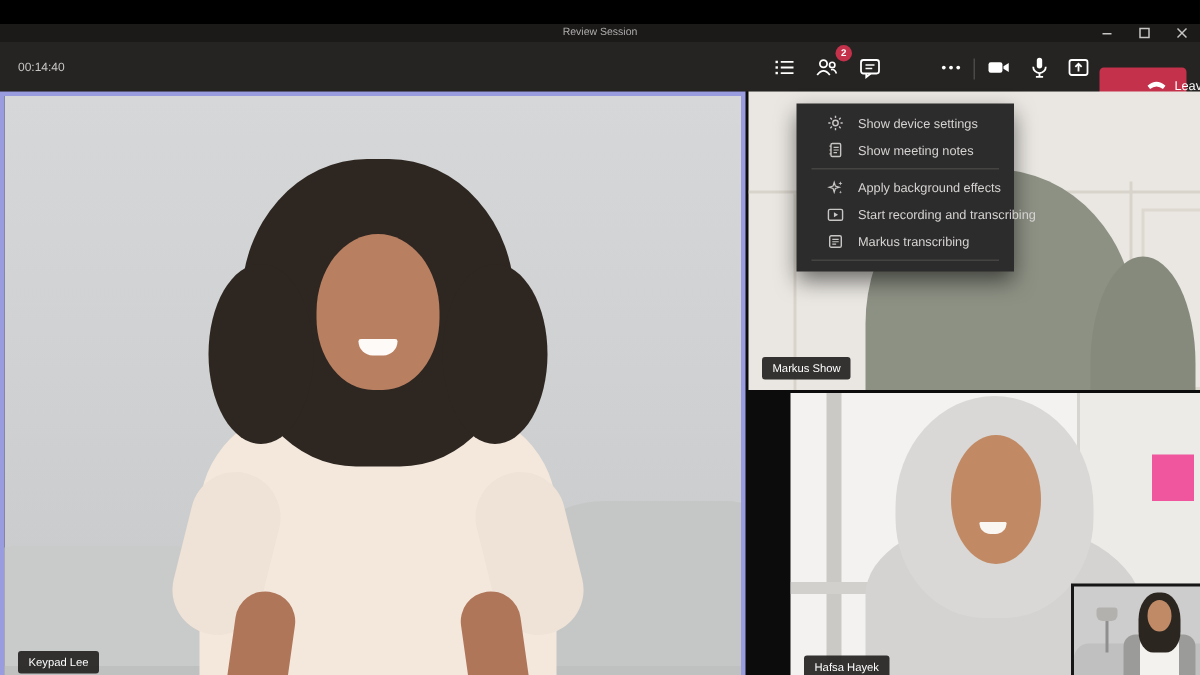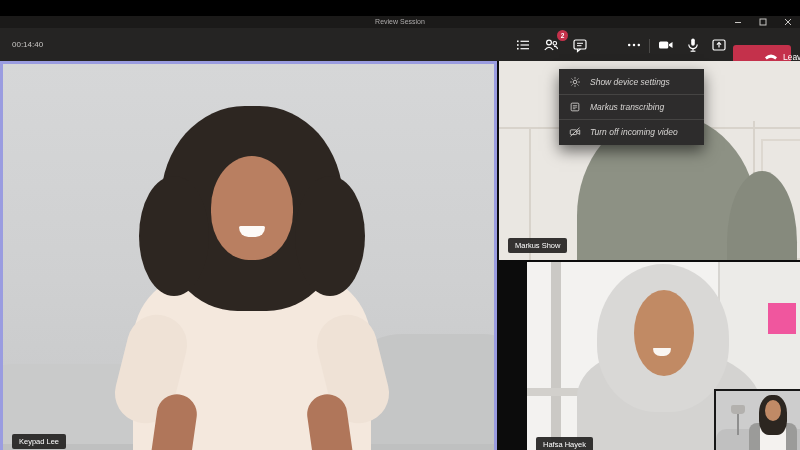--- a/index.html
+++ b/index.html
@@ -72,21 +72,21 @@
   .p-lamp-shade { position:absolute; left:15px; top:14px; width:14px; height:9px; background:#b3b1ae; border-radius:2px 2px 4px 4px; }
   .p-hair { position:absolute; left:43px; top:4px; width:28px; height:40px; background:#2c2620; border-radius:45% 45% 35% 35%; }
   .p-face { position:absolute; left:49px; top:9px; width:16px; height:21px; background:#c08a66; border-radius:50%; }
   .p-top { position:absolute; left:44px; top:31px; width:26px; height:35px; background:#f4f2ef; border-radius:8px 8px 0 0; }
   .p-card-l { position:absolute; left:33px; top:32px; width:16px; height:34px; background:#9b9b99; border-radius:8px 2px 0 0; }
   .p-card-r { position:absolute; left:65px; top:32px; width:16px; height:34px; background:#9b9b99; border-radius:2px 8px 0 0; }
 
   .bottom-strip { position:absolute; left:0; top:443px; width:800px; height:7px; background:#0c0c0c; }
 
   
-  .menu { position:absolute; left:559px; top:53px; width:145px; background:#2d2c2c; padding:4px 0; box-shadow:0 6px 14px rgba(0,0,0,0.55); z-index:20;font-style:italic; }
+  .menu { position:absolute; left:531px; top:53px; width:145px; background:#2d2c2c; padding:4px 10px; box-shadow:0 6px 14px rgba(0,0,0,0.55); z-index:20; }
   .menu-item { height:18px; display:flex; align-items:center; padding:0 10px; gap:9px; color:#d6d4d2; font-size:8.5px; white-space:nowrap; }
   .menu-item.highlighted { background:#3d3c3b; }
   .menu-item .mi-icon { width:12px; height:12px; flex:0 0 12px; display:flex; align-items:center; justify-content:center; }
   .menu-item svg { display:block; }
   .menu-divider { height:1px; background:#454443; margin:3px 0; }
 </style>
 </head>
 <body>
 
 <div id="app">
@@ -276,48 +276,71 @@
               <line x1="3" y1="3" x2="4.2" y2="4.2"></line>
               <line x1="9.8" y1="9.8" x2="11" y2="11"></line>
               <line x1="3" y1="11" x2="4.2" y2="9.8"></line>
               <line x1="9.8" y1="4.2" x2="11" y2="3"></line>
             </g>
           </svg>
         </span>
       <span>Show device settings</span>
     </div>
 
+    <div class="menu-item">
+      <span class="mi-icon">
+          <svg width="12" height="12" viewBox="0 0 14 14">
+            <rect x="3.5" y="2" width="7.5" height="10" rx="1" fill="none" stroke="#c8c6c4" stroke-width="1.1"></rect>
+            <line x1="5.5" y1="5" x2="9.5" y2="5" stroke="#c8c6c4" stroke-width="0.9"></line>
+            <line x1="5.5" y1="7" x2="9.5" y2="7" stroke="#c8c6c4" stroke-width="0.9"></line>
+            <line x1="5.5" y1="9" x2="8.2" y2="9" stroke="#c8c6c4" stroke-width="0.9"></line>
+            <line x1="2.3" y1="4" x2="3.5" y2="4" stroke="#c8c6c4" stroke-width="0.9"></line>
+            <line x1="2.3" y1="7" x2="3.5" y2="7" stroke="#c8c6c4" stroke-width="0.9"></line>
+            <line x1="2.3" y1="10" x2="3.5" y2="10" stroke="#c8c6c4" stroke-width="0.9"></line>
+          </svg>
+        </span>
+      <span>Show meeting notes</span>
+    </div>
 
 
     <div class="menu-divider"></div>
 
-
-
+    <div class="menu-item">
+      <span class="mi-icon">
+          <svg width="12" height="12" viewBox="0 0 14 14">
+            <path d="M6 3 L6.9 5.9 L9.8 6.8 L6.9 7.7 L6 10.6 L5.1 7.7 L2.2 6.8 L5.1 5.9 Z" fill="none" stroke="#c8c6c4" stroke-width="1"></path>
+            <path d="M10.8 2.2 L11.2 3.4 L12.4 3.8 L11.2 4.2 L10.8 5.4 L10.4 4.2 L9.2 3.8 L10.4 3.4 Z" fill="#c8c6c4"></path>
+            <path d="M10.9 9.4 L11.2 10.3 L12.1 10.6 L11.2 10.9 L10.9 11.8 L10.6 10.9 L9.7 10.6 L10.6 10.3 Z" fill="#c8c6c4"></path>
+          </svg>
+        </span>
+      <span>Apply background effects</span>
+    </div>
+
+
+    <div class="menu-item">
+      <span class="mi-icon">
+          <svg width="12" height="12" viewBox="0 0 14 14">
+            <rect x="1.5" y="3" width="11" height="8.5" rx="1.2" fill="none" stroke="#c8c6c4" stroke-width="1.1"></rect>
+            <path d="M5.8 5.3 L9 7.2 L5.8 9.1 Z" fill="#c8c6c4"></path>
+          </svg>
+        </span>
+      <span>Start recording and transcribing</span>
+    </div>
 
     <div class="menu-item">
       <span class="mi-icon">
           <svg width="12" height="12" viewBox="0 0 14 14">
             <rect x="2.5" y="2.5" width="9" height="9" rx="1.2" fill="none" stroke="#c8c6c4" stroke-width="1.1"></rect>
             <line x1="4.5" y1="5.4" x2="9.5" y2="5.4" stroke="#c8c6c4" stroke-width="0.9"></line>
             <line x1="4.5" y1="7.2" x2="9.5" y2="7.2" stroke="#c8c6c4" stroke-width="0.9"></line>
             <line x1="4.5" y1="9" x2="7.5" y2="9" stroke="#c8c6c4" stroke-width="0.9"></line>
           </svg>
         </span>
       <span>Markus transcribing</span>
     </div>
 
     <div class="menu-divider"></div>
 
 
-    <div class="menu-item">
-      <span class="mi-icon">
-          <svg width="12" height="12" viewBox="0 0 14 14">
-            <rect x="1.5" y="4.5" width="7.5" height="5.5" rx="1" fill="none" stroke="#c8c6c4" stroke-width="1.1"></rect>
-            <path d="M9 6.8 L12.5 4.8 v5 L9 7.8" fill="none" stroke="#c8c6c4" stroke-width="1.1"></path>
-            <line x1="1.8" y1="12" x2="12.2" y2="2" stroke="#c8c6c4" stroke-width="1.1"></line>
-          </svg>
-        </span>
-      <span>Turn off incoming video</span>
-    </div>
 
   </div>
 
 </div>
 
 </body></html>

